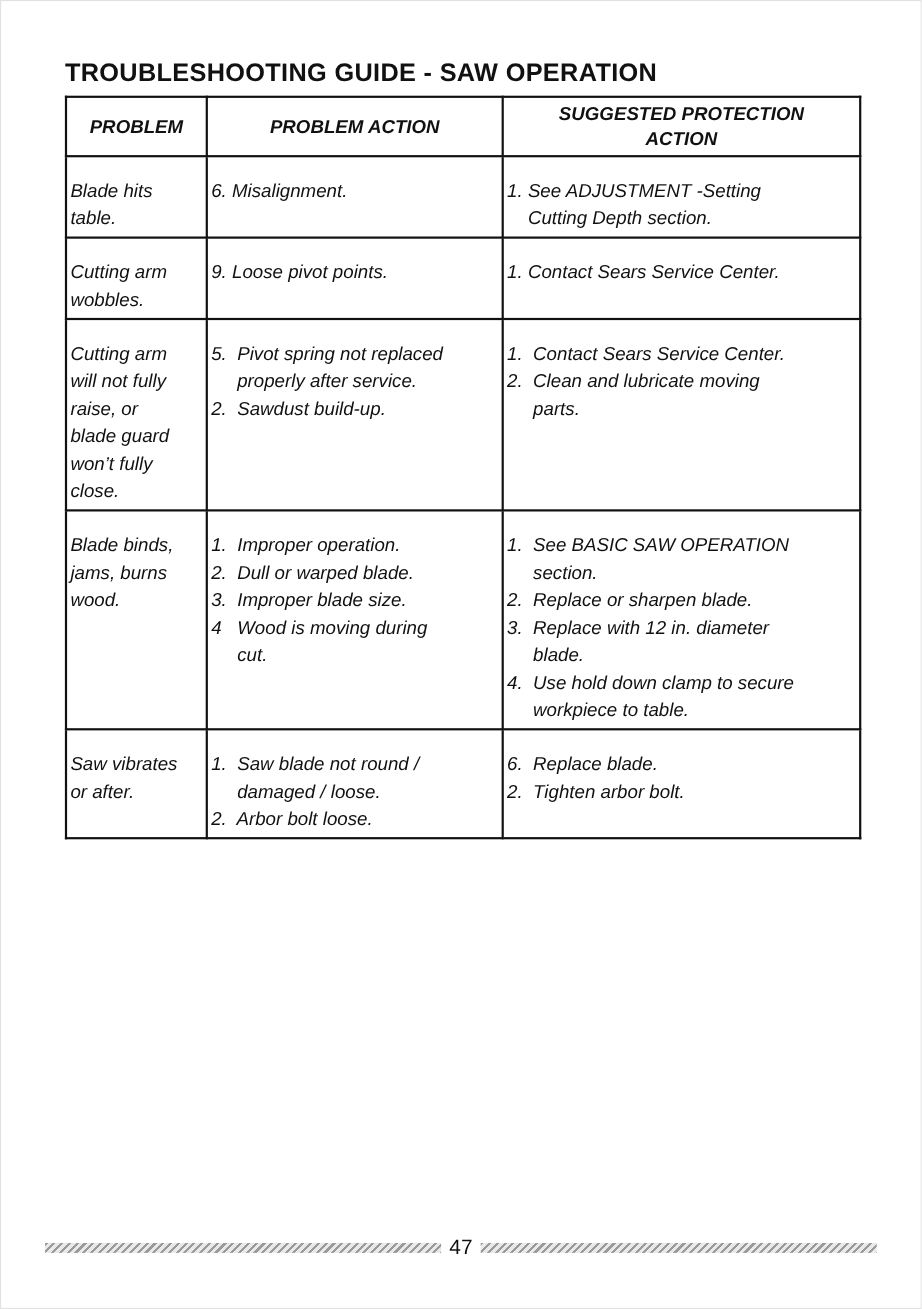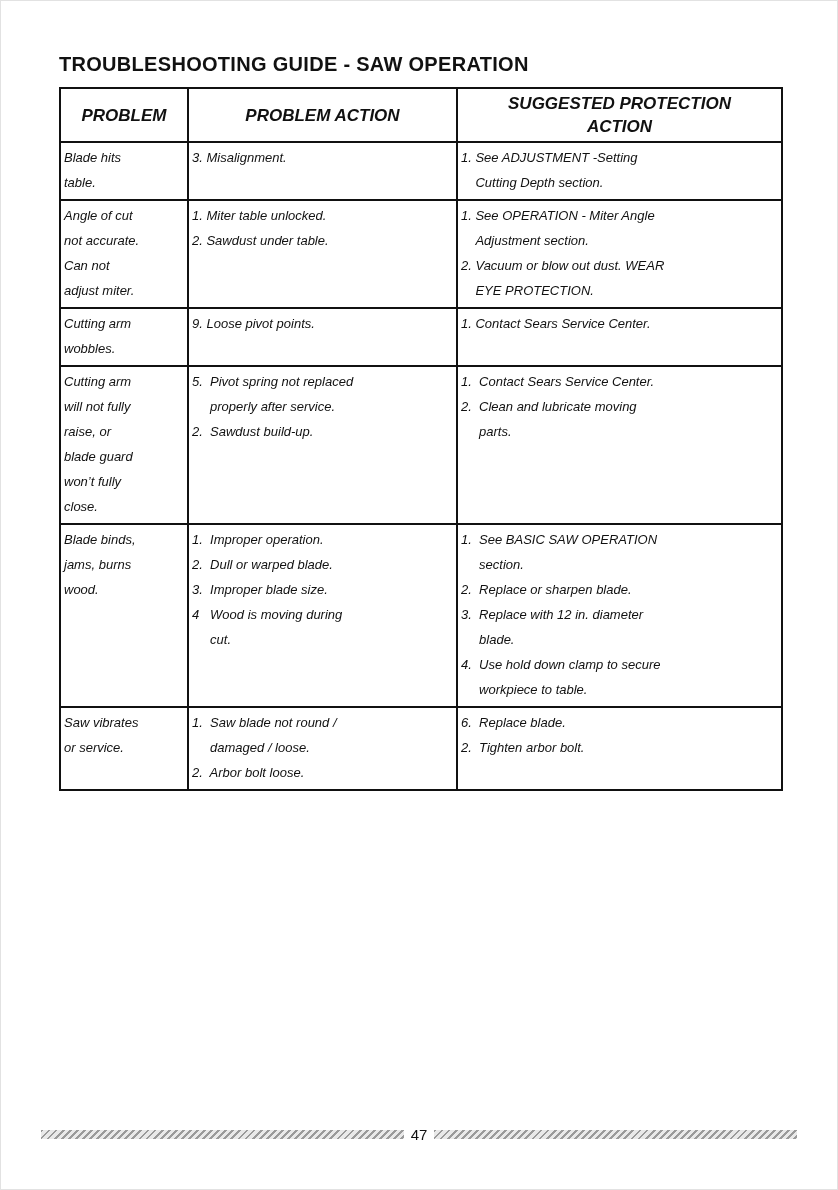--- a/index.html
+++ b/index.html
@@ -12,21 +12,21 @@
     background: #ffffff;
     border: 1px solid #e2e2e2;
     font-family: "Liberation Sans", sans-serif;
     color: #111111;
     overflow: hidden;
   }
   .title {
     position: absolute;
     left: 58px;
     top: 52px;
-    font-size: 20px;
+    font-size: 23px;
     font-weight: bold;
     letter-spacing: 0.3px;
     white-space: pre;
   }
   table.ts-table {
     position: absolute;
     left: 58px;
     top: 86px;
     width: 722px;
     border-collapse: collapse;
@@ -46,23 +46,23 @@
   table.ts-table th {
     font-size: 17px;
     font-weight: bold;
     text-align: center;
     vertical-align: middle;
     line-height: 23px;
     height: 52px;
     padding: 3px 4px;
   }
   table.ts-table td {
-    font-size: 13px;
+    font-size: 17px;
     line-height: 25px;
-    padding: 2px 4px 4px 3px;
+    padding: 18px 4px 4px 3px;
   }
   .footer {
     position: absolute;
     left: 0;
     right: 0;
     top: 1126px;
     display: flex;
     align-items: center;
   }
   .hatch {
@@ -71,21 +71,21 @@
     background: repeating-linear-gradient(
       135deg,
       #9a9a9a 0px, #9a9a9a 2px,
       #e9e9e9 2px, #e9e9e9 5px
     );
   }
   .hatch-left  { margin-left: 40px; }
   .hatch-right { margin-right: 40px; }
   .page-num {
     padding: 0 7px;
-    font-size: 15px;
+    font-size: 19px;
     line-height: 15px;
     color: #111111;
   }
 </style>
 </head>
 <body>
 
 <div class="page">
 
   <h1 class="title">TROUBLESHOOTING GUIDE - SAW OPERATION</h1>
@@ -101,35 +101,23 @@
         <th>PROBLEM</th>
         <th>PROBLEM ACTION</th>
         <th>SUGGESTED PROTECTION
 ACTION</th>
       </tr>
     </thead>
     <tbody>
       <tr>
         <td>Blade hits
 table.</td>
-        <td>3. Misalignment.</td>
+        <td>6. Misalignment.</td>
         <td>1. See ADJUSTMENT -Setting
     Cutting Depth section.</td>
-      </tr>
-      <tr>
-        <td>Angle of cut
-not accurate.
-Can not
-adjust miter.</td>
-        <td>1. Miter table unlocked.
-2. Sawdust under table.</td>
-        <td>1. See OPERATION - Miter Angle
-    Adjustment section.
-2. Vacuum or blow out dust. WEAR
-    EYE PROTECTION.</td>
       </tr>
       <tr>
         <td>Cutting arm
 wobbles.</td>
         <td>9. Loose pivot points.</td>
         <td>1. Contact Sears Service Center.</td>
       </tr>
       <tr>
         <td>Cutting arm
 will not fully
@@ -156,21 +144,21 @@
         <td>1.  See BASIC SAW OPERATION
      section.
 2.  Replace or sharpen blade.
 3.  Replace with 12 in. diameter
      blade.
 4.  Use hold down clamp to secure
      workpiece to table.</td>
       </tr>
       <tr>
         <td>Saw vibrates
-or service.</td>
+or after.</td>
         <td>1.  Saw blade not round /
      damaged / loose.
 2.  Arbor bolt loose.</td>
         <td>6.  Replace blade.
 2.  Tighten arbor bolt.</td>
       </tr>
     </tbody>
   </table>
 
   <div class="footer">

